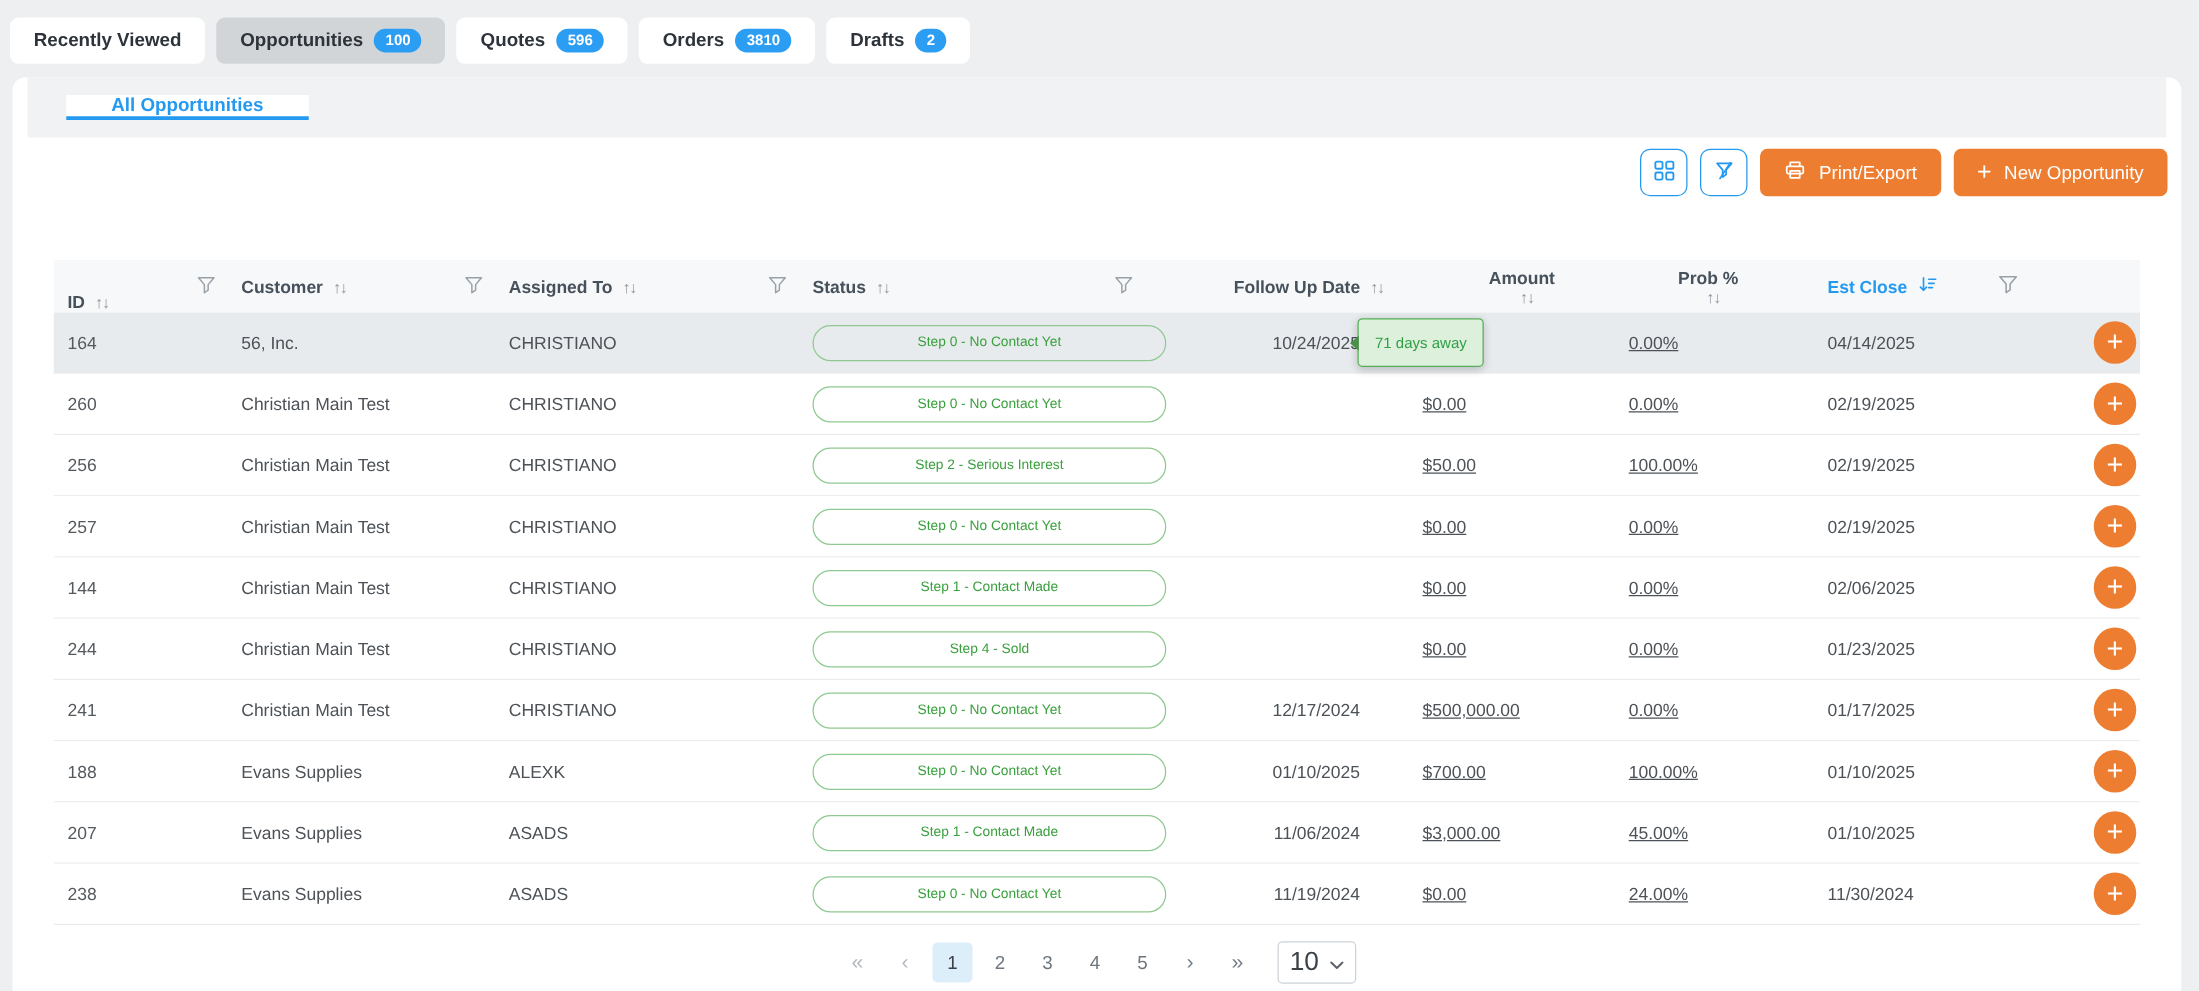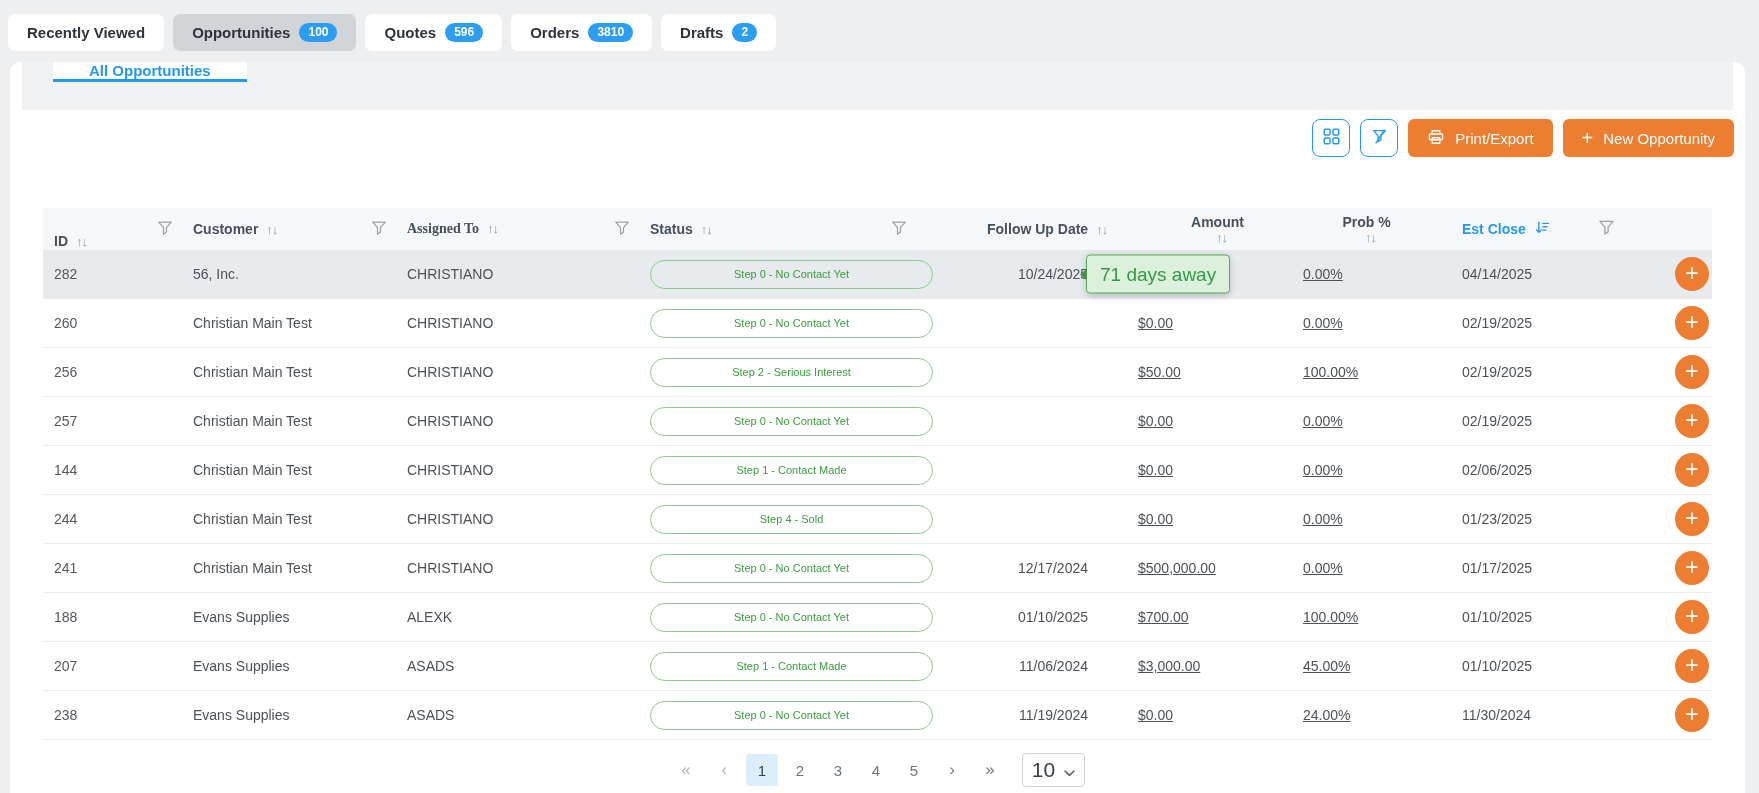--- a/index.html
+++ b/index.html
@@ -10,21 +10,21 @@
   .tabbar { display:flex; gap:9px; padding:2px 0 0 8px; height:45px; align-items:flex-start; }
   .tab { display:inline-flex; align-items:center; gap:9px; height:37px; padding:0 19px;
          background:#fff; border-radius:7px; font-size:15px; font-weight:600; color:#2d333a; cursor:pointer;margin-top:12px; }
   .tab.active { background:#d2d5d8; }
   .badge { background:#2b9df3; color:#fff; font-size:12px; font-weight:700; border-radius:11px;
            padding:3px 9px; line-height:1.1; min-width:22px; text-align:center; }
 
   
   .card { position:relative; margin:0 14px 0 10px; height:748px; background:#fff; border-radius:10px 10px 0 0; }
 
-  .subtab-strip { margin:17px 12px 0 12px; background:#f1f2f4; height:48px; display:flex; align-items:flex-start; padding-left:31px; }
+  .subtab-strip { margin:17px 12px 0 12px; background:#f1f2f4; height:48px; display:flex; align-items:center; padding-left:31px; }
   .subtab { background:#fff; display:flex; align-items:center; padding:0 36px; font-size:15px; font-weight:600;
             color:#2499f0; border-bottom:3px solid #2499f0; cursor:pointer; }
 
   
   .toolbar { display:flex; justify-content:flex-end; align-items:center; gap:10px; margin:9px 11px 0 0; height:38px; }
   .btn-icon { width:38px; height:38px; border:1px solid #2499f0; border-radius:8px; background:#fff;
               display:flex; align-items:center; justify-content:center; cursor:pointer; }
   .btn-orange { height:38px; background:#ed7d31; color:#fff; border:none; border-radius:6px; font-size:15px;
                 font-family:"Liberation Sans", sans-serif; display:inline-flex; align-items:center; gap:10px;
                 padding:0 19px; cursor:pointer; }
@@ -57,21 +57,21 @@
   .c-right { text-align:left; padding-right:6px;text-decoration:underline; }
   .c-estclose { padding-left:26px; }
   .c-plus { display:flex; justify-content:flex-end; padding-right:3px; }
   .plus-btn { width:34px; height:34px; border-radius:50%; background:#ed7d31; border:none; color:#fff;
               display:flex; align-items:center; justify-content:center; cursor:pointer; }
   .plus-btn .plus-glyph { font-size:23px; font-weight:300; line-height:1; margin-top:-2px; }
 
   
   .days-tooltip { position:absolute; left:calc(100% - 52px); top:50%; transform:translateY(-50%);
                   background:#dcf0dc; border:1px solid #57ae57; border-radius:4px; padding:0 13px; height:39px;
-                  display:flex; align-items:center; font-size:19px; color:#2f9e44; white-space:nowrap;
+                  display:flex; align-items:center; font-size:12px; color:#2f9e44; white-space:nowrap;
                   box-shadow:0 2px 7px rgba(0,0,0,0.2); z-index:5; }
   .days-tooltip::before { content:""; position:absolute; left:-7px; top:50%; transform:translateY(-50%);
                   border-top:6px solid transparent; border-bottom:6px solid transparent; border-right:7px solid #4b8f4b; }
 
   
   .pagination { display:flex; justify-content:center; align-items:center; gap:6px; margin-top:13px; }
   .pg { min-width:32px; height:32px; display:flex; align-items:center; justify-content:center; font-size:15px;
         color:#6d767e; border-radius:4px; cursor:pointer; background:transparent; border:none; font-family:"Liberation Sans", sans-serif; }
   .pg.nav { font-size:17px; color:#757e86; }
   .pg.disabled { color:#b3bac0; }
@@ -166,21 +166,21 @@
             <span>Customer</span>
             <span class="sort">↑↓</span>
           </span>
         <span class="funnel">
           <svg width="16" height="16" viewBox="0 0 16 16" fill="none" stroke="#99a1a8" stroke-width="1.2" stroke-linejoin="round">
               <path d="M1.8 2.2h12.4L9.5 7.7v4.4l-3 2.1V7.7L1.8 2.2z"></path>
             </svg>
         </span>
       </div>
       <div class="hcell h-between pad-r20">
-        <span style="display:inline-flex;align-items:center;font-family:Liberation Serif, serif;">
+        <span style="display:inline-flex;align-items:center;">
             <span>Assigned To</span>
             <span class="sort">↑↓</span>
           </span>
         <span class="funnel">
           <svg width="16" height="16" viewBox="0 0 16 16" fill="none" stroke="#99a1a8" stroke-width="1.2" stroke-linejoin="round">
               <path d="M1.8 2.2h12.4L9.5 7.7v4.4l-3 2.1V7.7L1.8 2.2z"></path>
             </svg>
         </span>
       </div>
       <div class="hcell h-between pad-r55">
@@ -223,21 +223,21 @@
           <svg width="17" height="17" viewBox="0 0 16 16" fill="none" stroke="#99a1a8" stroke-width="1.2" stroke-linejoin="round">
               <path d="M1.8 2.2h12.4L9.5 7.7v4.4l-3 2.1V7.7L1.8 2.2z"></path>
             </svg>
         </span>
       </div>
       <div class="hcell"></div>
     </div>
 
     <div id="table-body">
       <div class="tgrid trow highlight">
-        <div class="cell c-id">282</div>
+        <div class="cell c-id">164</div>
         <div class="cell">56, Inc.</div>
         <div class="cell">CHRISTIANO</div>
         <div class="cell c-status">
           <div class="status-pill">Step 0 - No Contact Yet</div>
         </div>
         <div class="cell c-followup">
           <span>10/24/2025</span>
           <div class="days-tooltip">
             <span>71 days away</span>
           </div>

